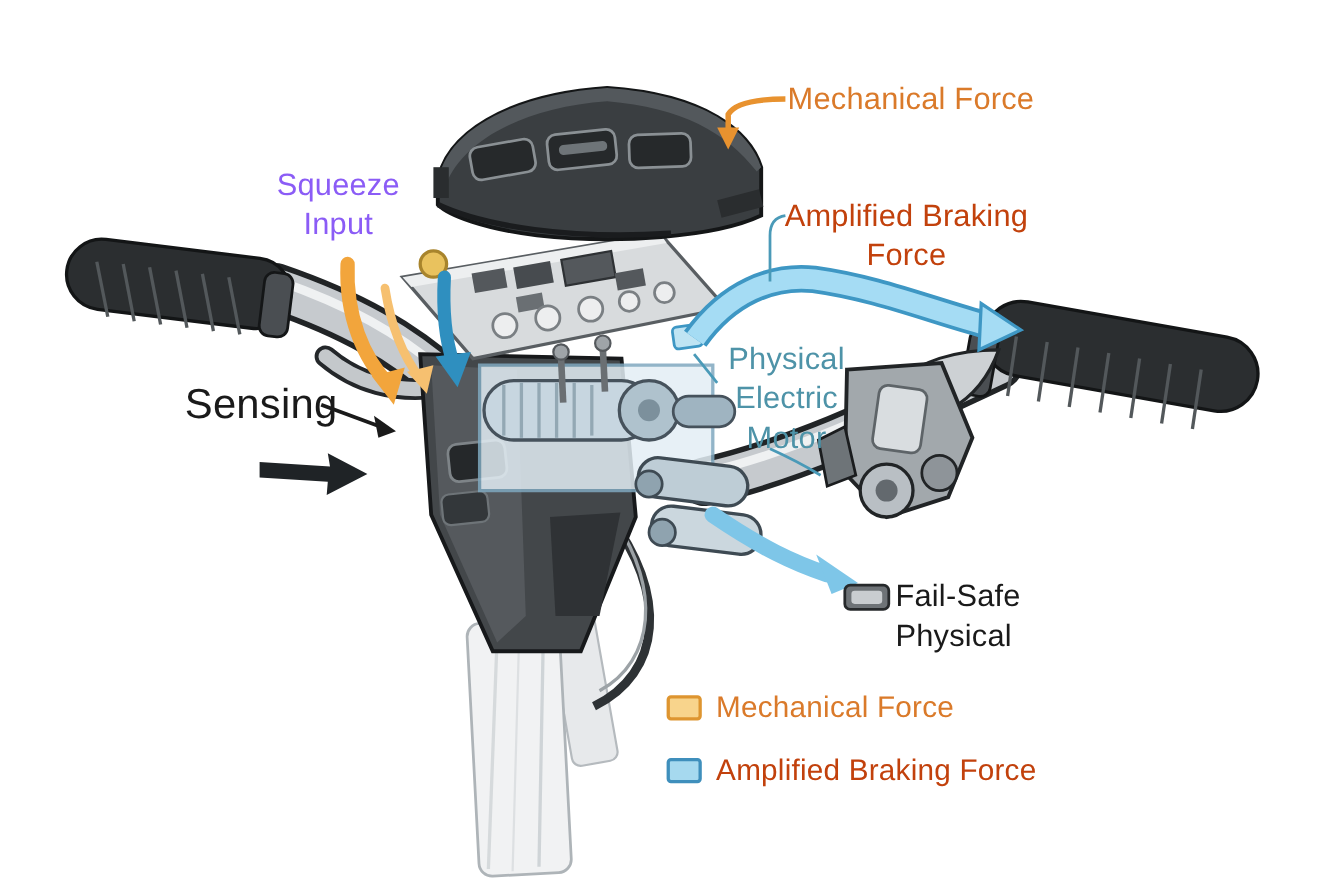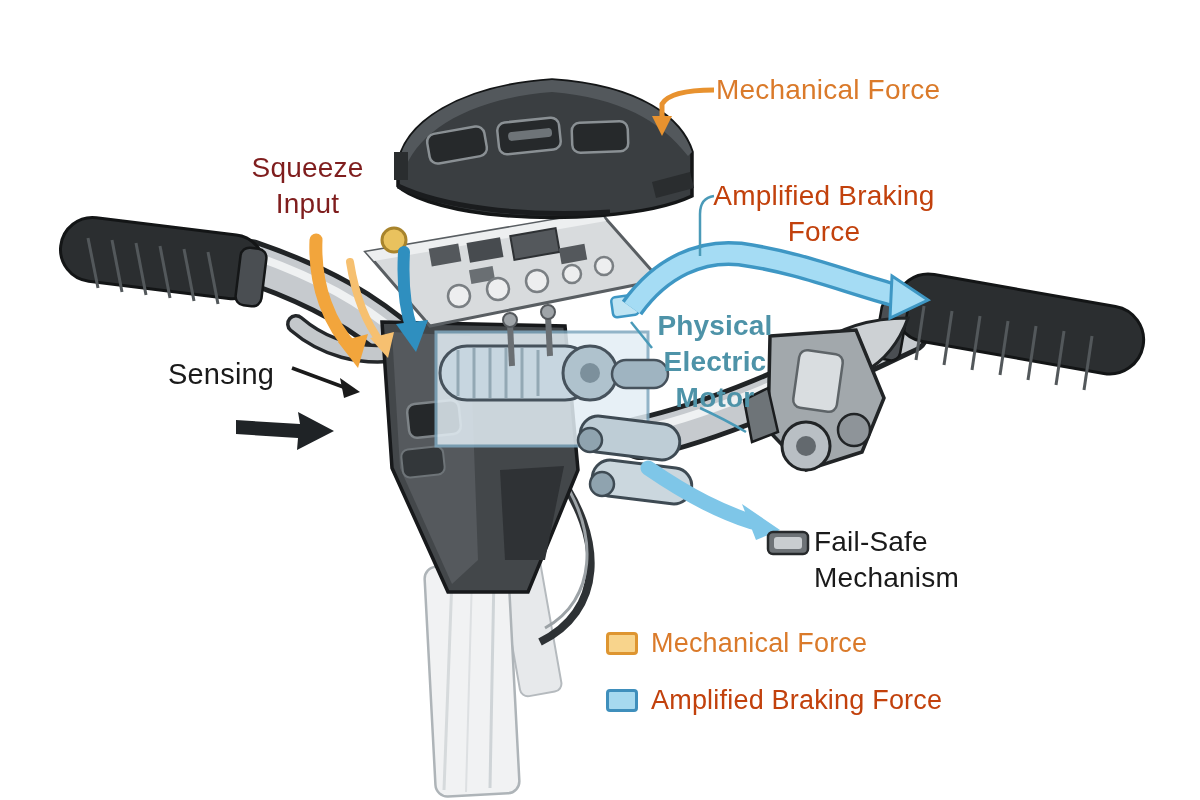--- a/index.html
+++ b/index.html
@@ -4,21 +4,21 @@
 <style>
   html,body{margin:0;padding:0;background:#ffffff;}
   .canvas{
     position:relative;width:1200px;height:800px;background:#ffffff;overflow:hidden;
     font-family:"Liberation Sans",sans-serif;
     border-radius:27px;
   }
   .canvas svg{position:absolute;left:0;top:0;}
   .lbl{position:absolute;line-height:1.28;letter-spacing:.2px;font-size:28px;}
   .lbl-orange{color:#DA7A2A;}
-  .lbl-orange-bright{color:#7f1d1d;}
+  .lbl-orange-bright{color:#8b5cf6;}
   .lbl-blue{color:#c2410c;}
   .lbl-teal{color:#4E93A8;}
   .lbl-black{color:#1A1A1A;}
   .center{text-align:center;}
   .legend{position:absolute;left:606px;top:628px;display:flex;flex-direction:column;gap:26px;}
   .legend-row{display:flex;align-items:center;gap:13px;}
   .swatch{width:32px;height:23px;border-radius:4px;box-sizing:border-box;display:inline-block;}
   .swatch-orange{background:#F8D48C;border:3px solid #DE9530;}
   .swatch-blue{background:#A6D9EF;border:3px solid #3F8FBC;}
   .legend-text{font-size:27px;letter-spacing:.2px;}
@@ -203,25 +203,25 @@
       <rect x="774" y="537" width="28" height="12" rx="3" fill="#C9CDD0"></rect>
     </g>
   </svg>
 
   <div class="lbl lbl-orange" style="left:716px;top:72px;white-space:nowrap;">Mechanical Force</div>
 
   <div class="lbl lbl-orange-bright center" style="left:240px;top:150px;width:135px;">Squeeze Input</div>
 
   <div class="lbl lbl-blue center" style="left:708px;top:178px;width:232px;">Amplified Braking Force</div>
 
-  <div class="lbl lbl-teal center" style="left:640px;top:308px;width:150px;font-weight:bold;">Physical Electric Motor</div>
-
-  <div class="lbl lbl-black" style="left:168px;top:344px;font-size:29px;white-space:nowrap;margin-top:12px;">Sensing</div>
-
-  <div class="lbl lbl-black" style="left:814px;top:524px;width:180px;">Fail-Safe Mechanism</div>
+  <div class="lbl lbl-teal center" style="left:640px;top:308px;width:150px;">Physical Electric Motor</div>
+
+  <div class="lbl lbl-black" style="left:168px;top:344px;font-size:38px;white-space:nowrap;">Sensing</div>
+
+  <div class="lbl lbl-black" style="left:814px;top:524px;width:180px;">Fail-Safe Physical</div>
 
   <div class="legend">
     <div class="legend-row">
       <span class="swatch swatch-orange"></span>
       <span class="legend-text lbl-orange">Mechanical Force</span>
     </div>
     <div class="legend-row">
       <span class="swatch swatch-blue"></span>
       <span class="legend-text lbl-blue">Amplified Braking Force</span>
     </div>

